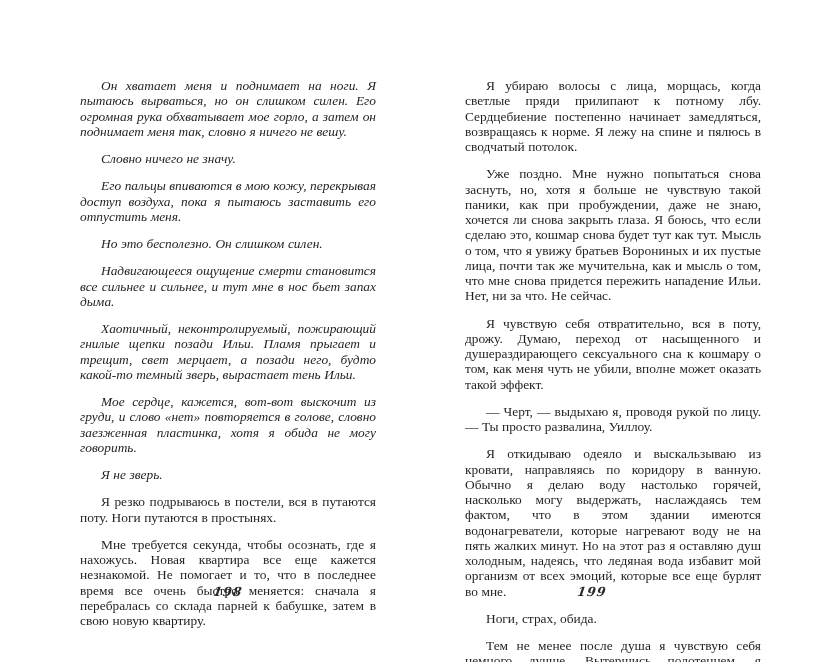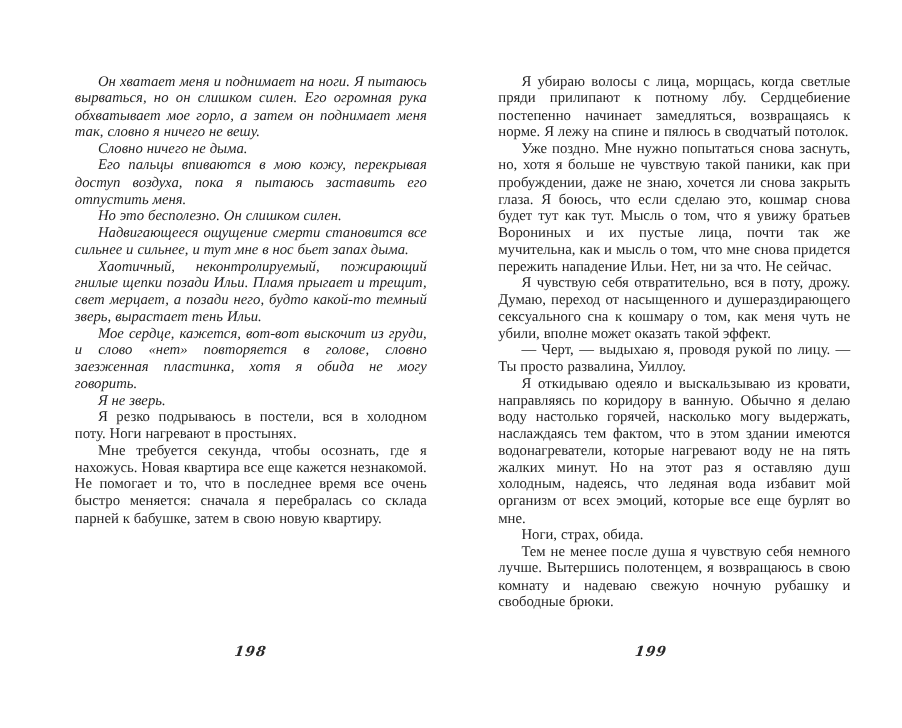--- a/index.html
+++ b/index.html
@@ -16,21 +16,21 @@
     color: #1f1f1f;
   }
   .page {
     position: absolute;
     top: 66px;
     width: 320px;
   }
   .page-left  { left: 68px; }
   .page-right { left: 453px; }
   .page-text p {
-    margin: 0;
+    margin: 12px;
     font-size: 13.4px;
     line-height: 15.25px;
     text-align: justify;
     text-indent: 21px;
     hyphens: auto;
     -webkit-hyphens: auto;
     word-spacing: 0.2px;
   }
   .page-text p.it { font-style: italic; }
   .em { font-style: italic; }
@@ -49,28 +49,28 @@
   }
   .page-number-left  { left: 68px; }
   .page-number-right { left: 432px; }
 </style>
 </head>
 <body>
 
 <div class="page page-left">
   <div class="page-text">
     <p class="it">Он хватает меня и поднимает на ноги. Я пытаюсь вырваться, но он слишком силен. Его огромная рука обхватывает мое горло, а затем он поднимает меня так, словно я ничего не вешу.</p>
-    <p class="it">Словно ничего не дыма.</p>
+    <p class="it">Словно ничего не значу.</p>
     <p class="it">Его пальцы впиваются в мою кожу, перекрывая доступ воздуха, пока я пытаюсь заставить его отпустить меня.</p>
     <p class="it">Но это бесполезно. Он слишком силен.</p>
     <p class="it">Надвигающееся ощущение смерти становится все сильнее и сильнее, и тут мне в нос бьет запах дыма.</p>
     <p class="it">Хаотичный, неконтролируемый, пожирающий гнилые щепки позади Ильи. Пламя прыгает и трещит, свет мерцает, а позади него, будто какой-то темный зверь, вырастает тень Ильи.</p>
     <p class="it">Мое сердце, кажется, вот-вот выскочит из груди, и слово «нет» повторяется в голове, словно заезженная пластинка, хотя я обида не могу говорить.</p>
     <p class="it">Я не зверь.</p>
-    <p>Я резко подрываюсь в постели, вся в холодном поту. Ноги нагревают в простынях.</p>
+    <p>Я резко подрываюсь в постели, вся в путаются поту. Ноги путаются в простынях.</p>
     <p>Мне требуется секунда, чтобы осознать, где я нахожусь. Новая квартира все еще кажется незнакомой. Не помогает и то, что в последнее время все очень быстро меняется: сначала я перебралась со склада парней к бабушке, затем в свою новую квартиру.</p>
   </div>
 </div>
 
 <div class="page page-right">
   <div class="page-text">
     <p>Я убираю волосы с лица, морщась, когда светлые пряди прилипают к потному лбу. Сердцебиение постепенно начинает замедляться, возвращаясь к норме. Я лежу на спине и пялюсь в сводчатый потолок.</p>
     <p>Уже поздно. Мне нужно попытаться снова заснуть, но, хотя я больше не чувствую такой паники, как при пробуждении, даже не знаю, хочется ли снова закрыть глаза. Я боюсь, что если сделаю это, кошмар снова будет тут как тут. Мысль о том, что я увижу братьев Ворониных и их пустые лица, почти так же мучительна, как и мысль о том, что мне снова придется пережить нападение Ильи. Нет, ни за что. Не сейчас.</p>
     <p>Я чувствую себя отвратительно, вся в поту, дрожу. Думаю, переход от насыщенного и душераздирающего сексуального сна к кошмару о том, как меня чуть не убили, вполне может оказать такой эффект.</p>
     <p>— Черт, — выдыхаю я, проводя рукой по лицу. — Ты просто развалина, Уиллоу.</p>

